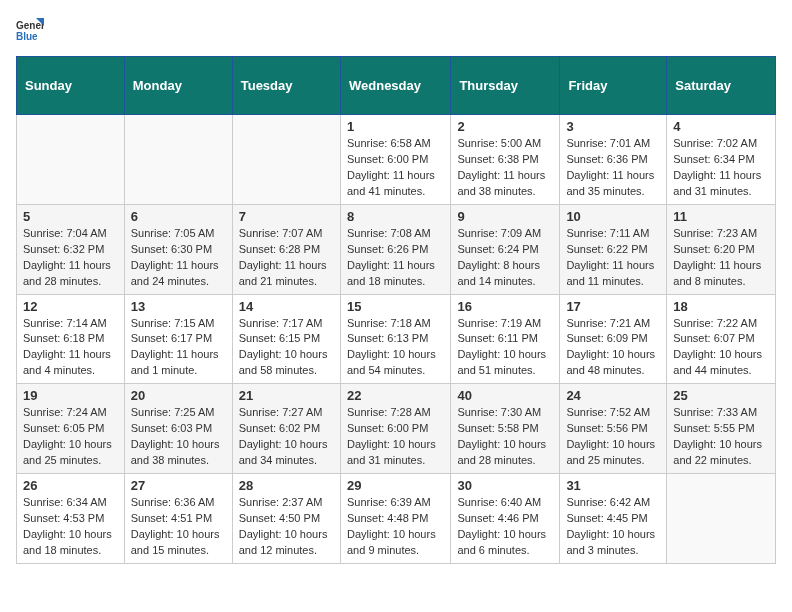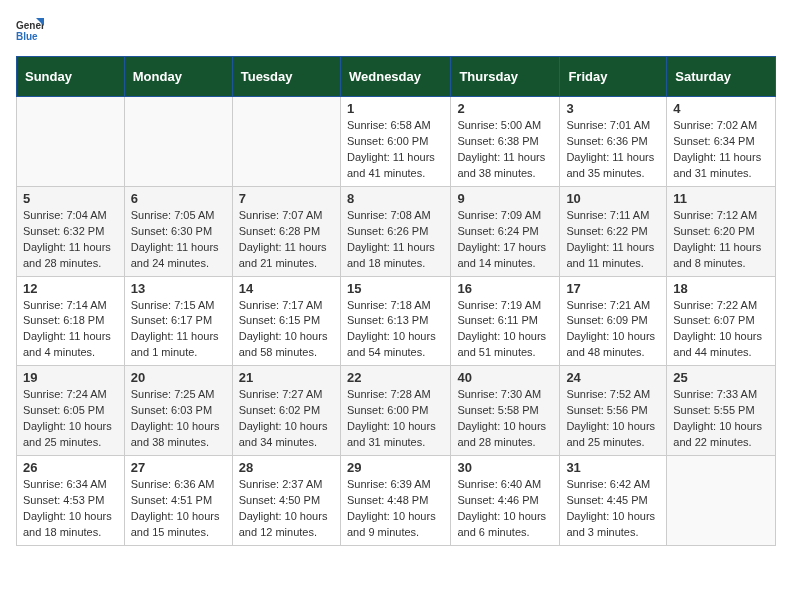--- a/index.html
+++ b/index.html
@@ -37,24 +37,24 @@
     .location {
       font-size: 16px;
       color: #555;
     }
     .calendar {
       width: 100%;
       border-collapse: collapse;
       border: 1px solid #ccc;
     }
     .calendar th {
-      background-color: #14532d;
+      background-color: #0f766e;
       color: #fff;
       text-align: left;
-      padding: 12px 8px;
+      padding: 21px 8px;
       font-size: 13px;
       font-weight: bold;
       border: 1px solid #1e5499;
     }
     .calendar td {
       vertical-align: top;
       padding: 4px 6px;
       border: 1px solid #ccc;
       width: 113px;
       min-height: 80px;
@@ -181,35 +181,35 @@
           <span>Sunrise: 7:08 AM</span><br>
           <span>Sunset: 6:26 PM</span><br>
           <span>Daylight: 11 hours and 18 minutes.</span>
         </div>
         </td>
         <td>
           <span class="day-number">9</span>
         <div class="day-info">
           <span>Sunrise: 7:09 AM</span><br>
           <span>Sunset: 6:24 PM</span><br>
-          <span>Daylight: 17 hours and 14 minutes.</span>
+          <span>Daylight: 8 hours and 14 minutes.</span>
         </div>
         </td>
         <td>
           <span class="day-number">10</span>
         <div class="day-info">
           <span>Sunrise: 7:11 AM</span><br>
           <span>Sunset: 6:22 PM</span><br>
           <span>Daylight: 11 hours and 11 minutes.</span>
         </div>
         </td>
         <td>
           <span class="day-number">11</span>
         <div class="day-info">
-          <span>Sunrise: 7:12 AM</span><br>
+          <span>Sunrise: 7:23 AM</span><br>
           <span>Sunset: 6:20 PM</span><br>
           <span>Daylight: 11 hours and 8 minutes.</span>
         </div>
         </td>
       </tr>
       <tr>
         <td>
           <span class="day-number">12</span>
         <div class="day-info">
           <span>Sunrise: 7:14 AM</span><br>

